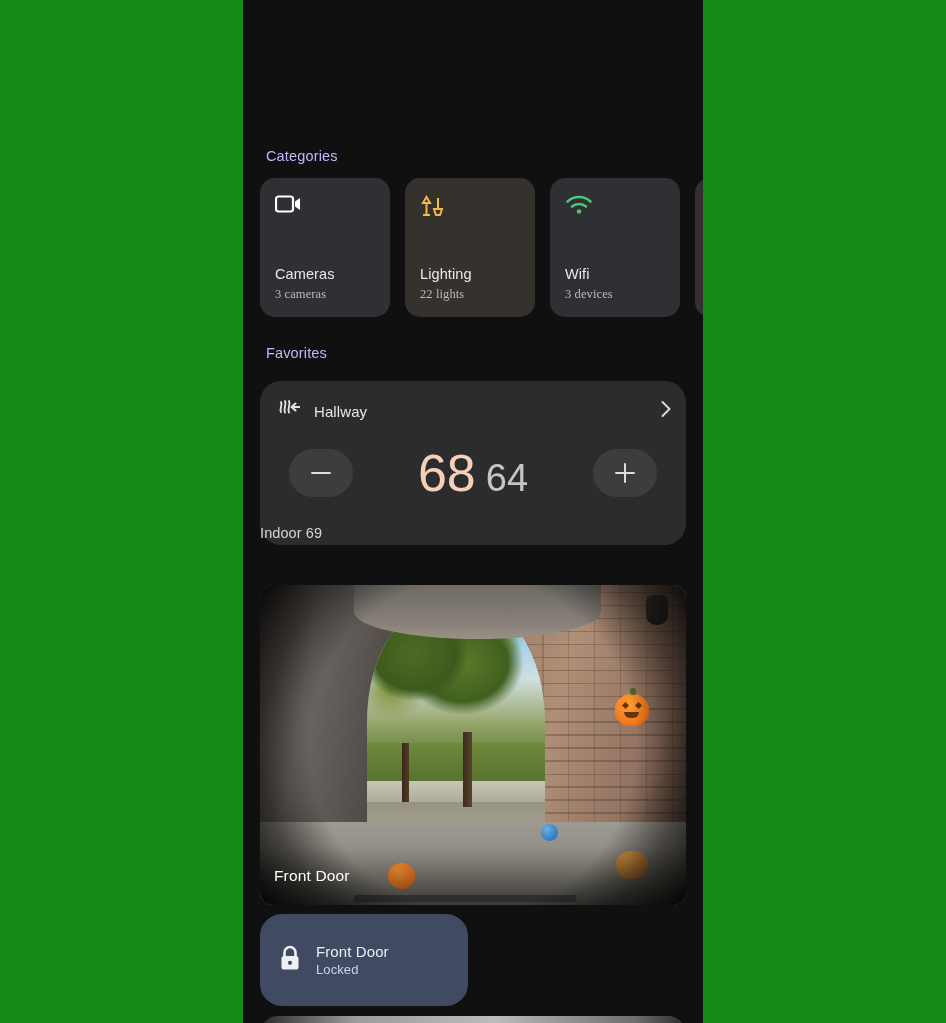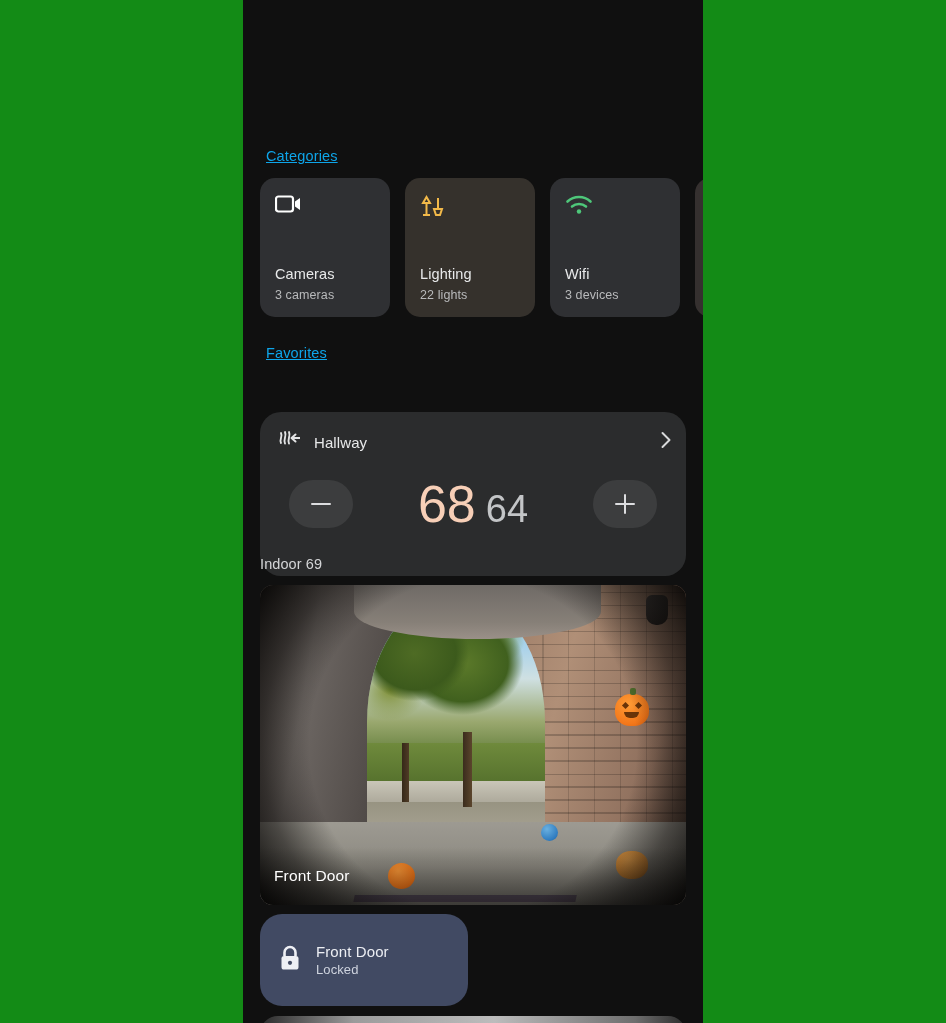--- a/index.html
+++ b/index.html
@@ -34,21 +34,21 @@
   .sun-icon {
     width:20px; height:20px; border-radius:50%;
     background:radial-gradient(circle at 38% 34%, #ffc83d 0%, #f7a61b 62%, #e2890a 100%);
     display:inline-block;
   }
   .temp, .clock { font-size:24px; color:#eceded; font-weight:400; letter-spacing:0.2px; }
 
   
   .section-label {
     position:absolute; left:23px;
-    font-size:14.5px; color:#0ea5e9; letter-spacing:0.15px;text-decoration:underline;
+    font-size:14.5px; color:#c4b5fd; letter-spacing:0.15px;
   }
   #cat-label { top:148px; }
   #fav-label { top:345px; }
 
   
   .cat-row {
     position:absolute; left:0; top:178px;
     width:100%; height:139px;
     display:flex; gap:15px; padding-left:17px;
   }
@@ -59,30 +59,29 @@
     position:relative;
     background:#2f3033;
   }
   .cat-card .cat-icon { height:32px; display:flex; align-items:flex-start; }
   .cat-card .cat-name {
     position:absolute; left:15px; bottom:35px;
     font-size:14.5px; color:#e8e9ea; letter-spacing:0.1px;
   }
   .cat-card .cat-sub {
     position:absolute; left:15px; bottom:15px;
-    font-size:12.5px; color:#b9babc; letter-spacing:0.1px;
+    font-size:12.5px; color:#b9babc; letter-spacing:0.1px;font-family:Liberation Serif, serif;
   }
   .cat-card.warm { background:#35312c; }
   .cat-card.peek { background:#35302f; }
   #thermo-card {
     position:absolute; left:17px; top:381px;
     width:426px; height:164px;
     border-radius:21px;
     background:#2b2c2d;
-    margin-top:31px;
   }
   .thermo-head {
     position:absolute; left:18px; top:16px; right:14px;
     height:28px; display:flex; align-items:center; gap:12px;
   }
   .thermo-name { font-size:15px; color:#e7e8e9; letter-spacing:0.1px; }
   .chevron { margin-left:auto; color:#d8d9da; }
   .thermo-mid {
     position:absolute; left:0; top:66px; width:100%;
     display:flex; align-items:center; justify-content:center; gap:16px;

